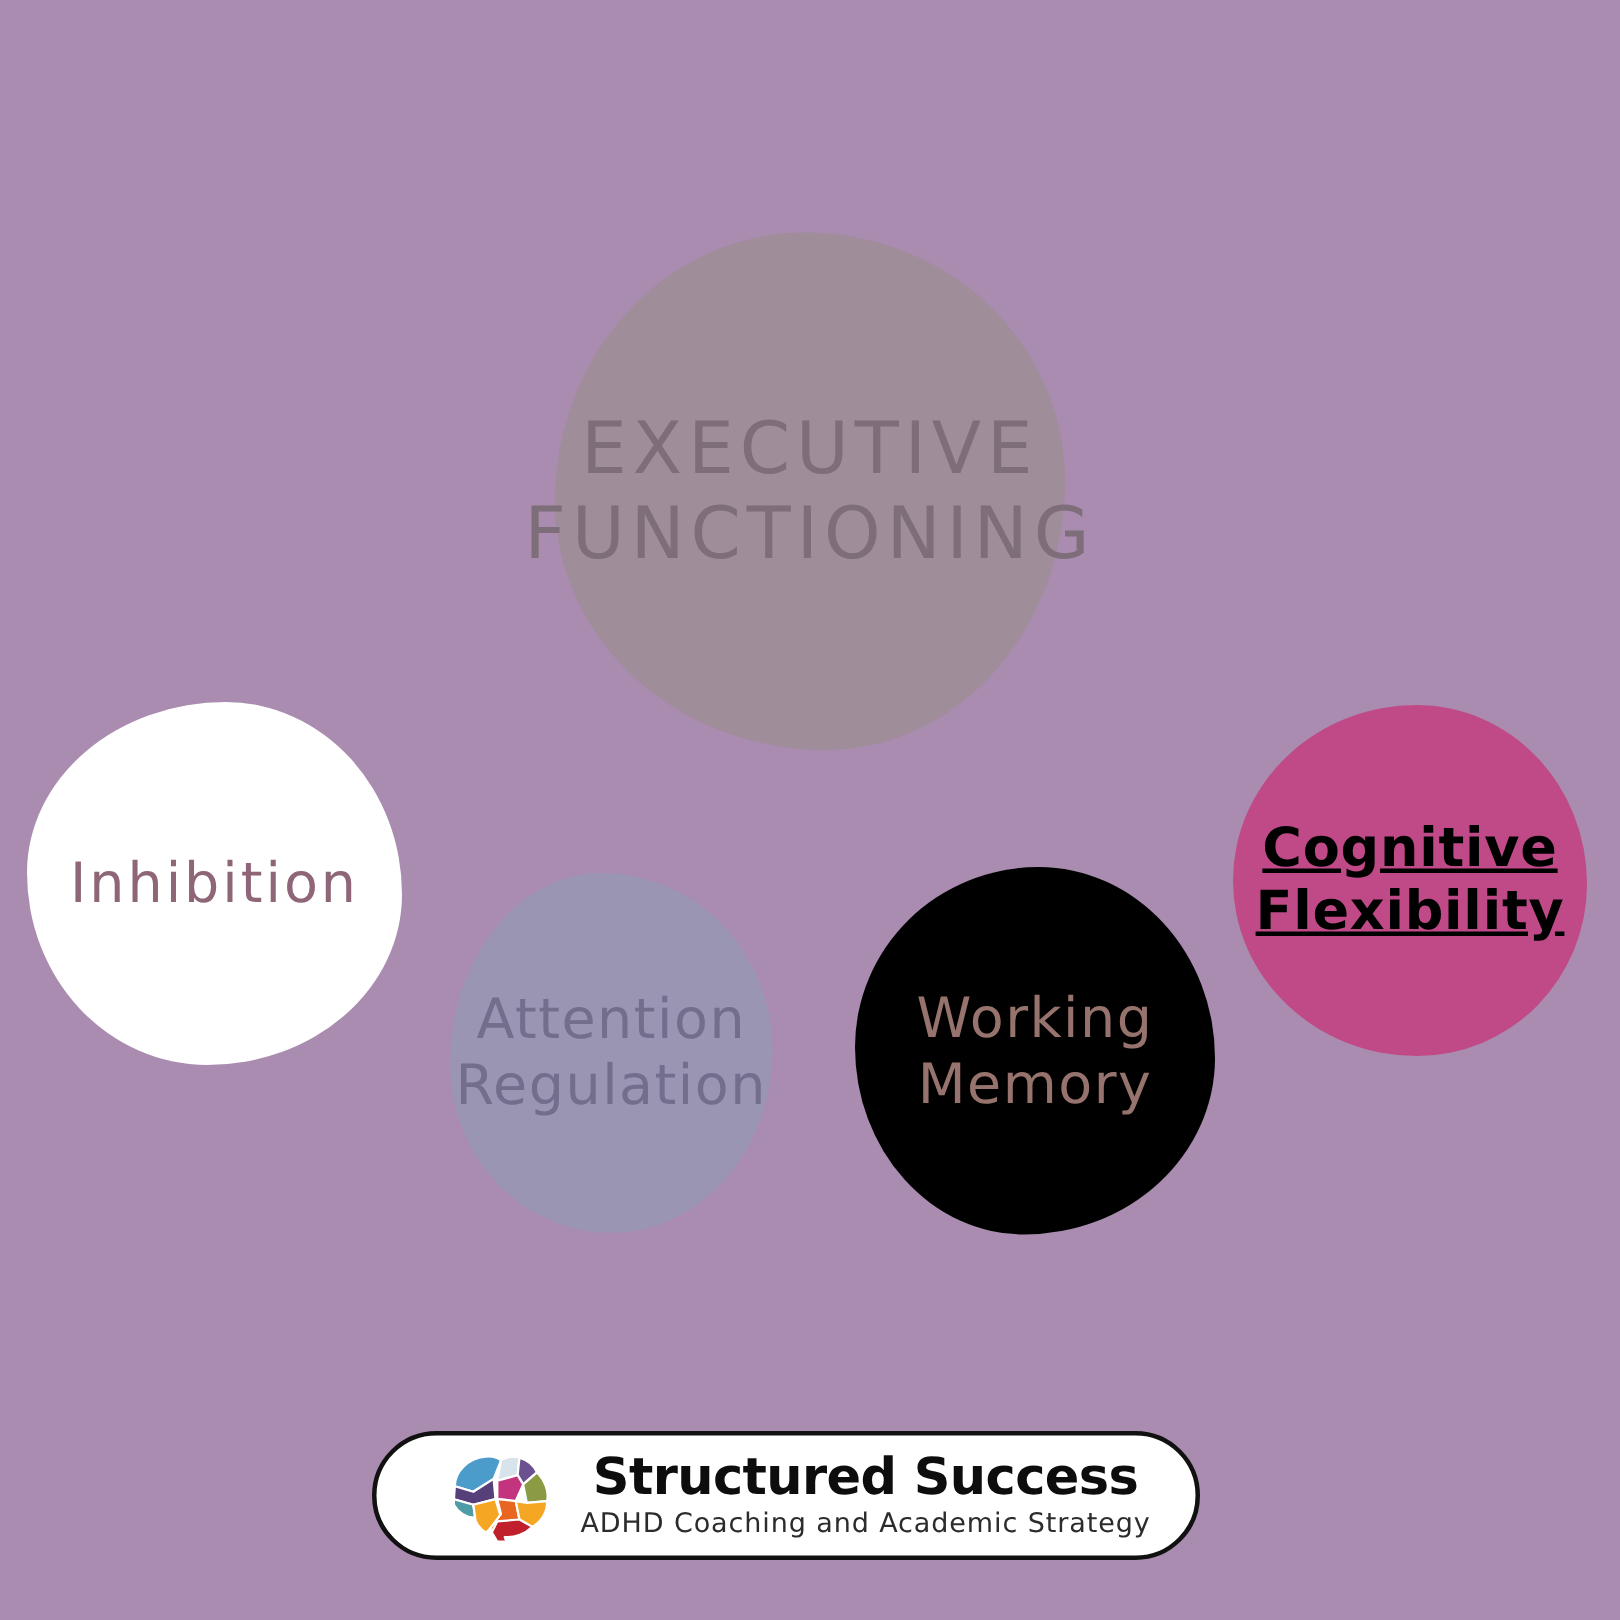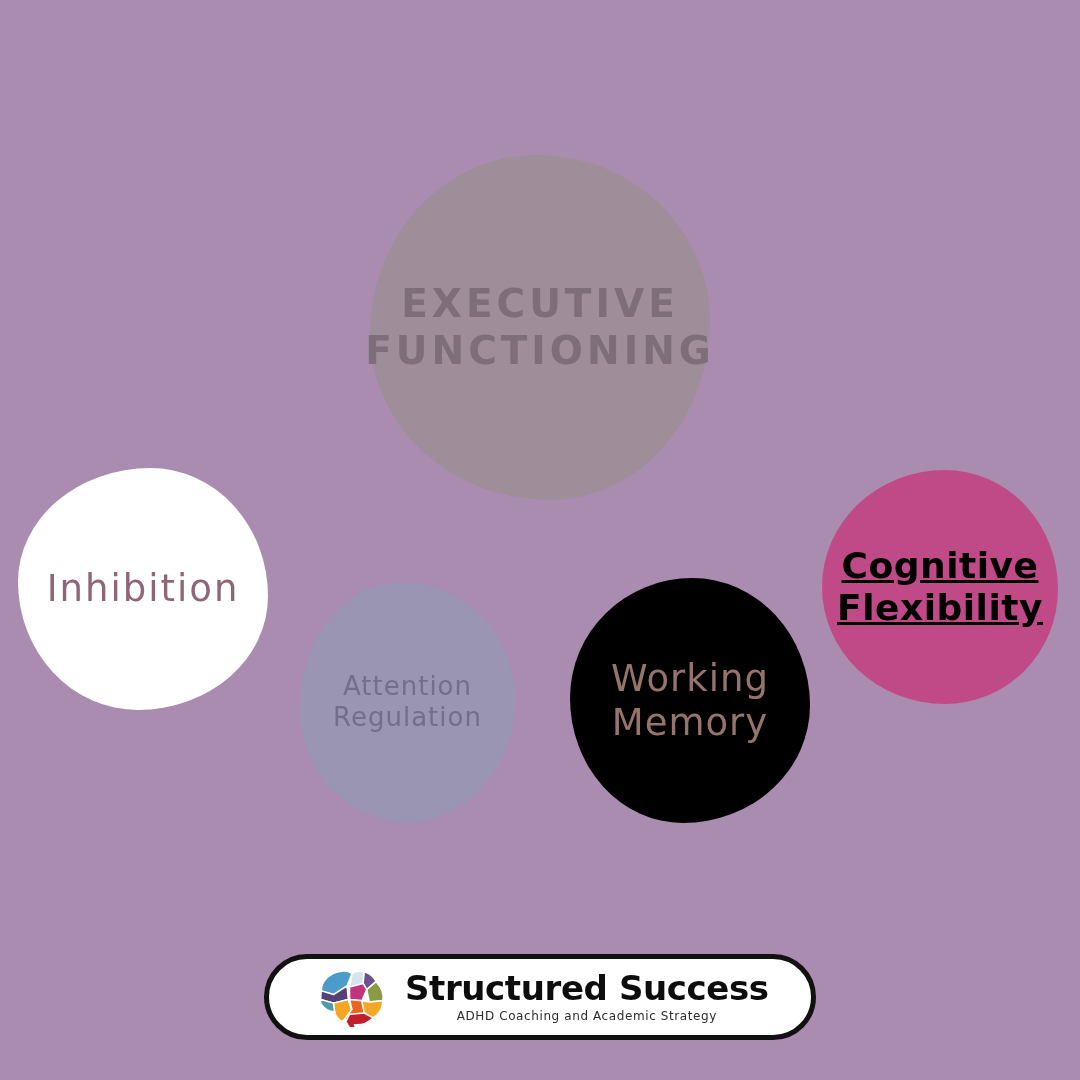--- a/index.html
+++ b/index.html
@@ -42,42 +42,42 @@
   .blob-c { border-radius: 47% 53% 50% 50% / 53% 49% 51% 47%; }
   .blob-d { border-radius: 51% 49% 53% 47% / 49% 52% 48% 51%; }
   .blob-e { border-radius: 52% 48% 48% 52% / 50% 51% 49% 50%; }
 
   
   #bubble-executive-functioning {
     left: 370px;  top: 155px;
     width: 340px; height: 345px;
   }
   #bubble-executive-functioning .bubble-label {
-    font-size: 39px;
+    font-size: 48px;
     letter-spacing: 4px;
-    font-weight: 700;
+    font-weight: 400;
   }
 
   
   #bubble-inhibition {
     left: 18px;  top: 468px;
     width: 250px; height: 242px;
   }
   #bubble-inhibition .bubble-label {
     font-size: 37px;
     letter-spacing: 2px;
   }
 
   
   #bubble-attention-regulation {
     left: 300px; top: 582px;
     width: 215px; height: 240px;
   }
   #bubble-attention-regulation .bubble-label {
-    font-size: 26px;
+    font-size: 37px;
     letter-spacing: 1px;
   }
 
   
   #bubble-working-memory {
     left: 570px; top: 578px;
     width: 240px; height: 245px;
   }
   #bubble-working-memory .bubble-label {
     font-size: 37px;
@@ -91,26 +91,26 @@
   }
   #bubble-cognitive-flexibility .bubble-label {
     font-size: 36px;
     font-weight: 700;
     letter-spacing: 0.5px;
   }
 
   
   #logo-pill {
     position: absolute;
-    left: 264px;
+    left: 248px;
     top: 954px;
     width: 552px;
     height: 86px;
     background: #ffffff;
-    border: 5px solid #404040;
+    border: 3px solid #404040;
     border-radius: 46px;
     display: flex;
     align-items: center;
     justify-content: flex-start;
     padding-left: 46px;
     box-sizing: border-box;
   }
   #brain-icon {
     width: 74px;
     height: 64px;
@@ -126,21 +126,21 @@
   #logo-title {
     font-family: "DejaVu Sans", sans-serif;
     font-size: 34px;
     font-weight: 700;
     color: #0d0d0d;
     letter-spacing: -0.4px;
     line-height: 1.05;
   }
   #logo-tagline {
     font-family: "DejaVu Sans", sans-serif;
-    font-size: 12px;
+    font-size: 18px;
     font-weight: 400;
     color: #2c2c2c;
     letter-spacing: 0.6px;
     margin-top: 3px;
     line-height: 1.1;
   }
 </style>
 </head>
 <body>
 

